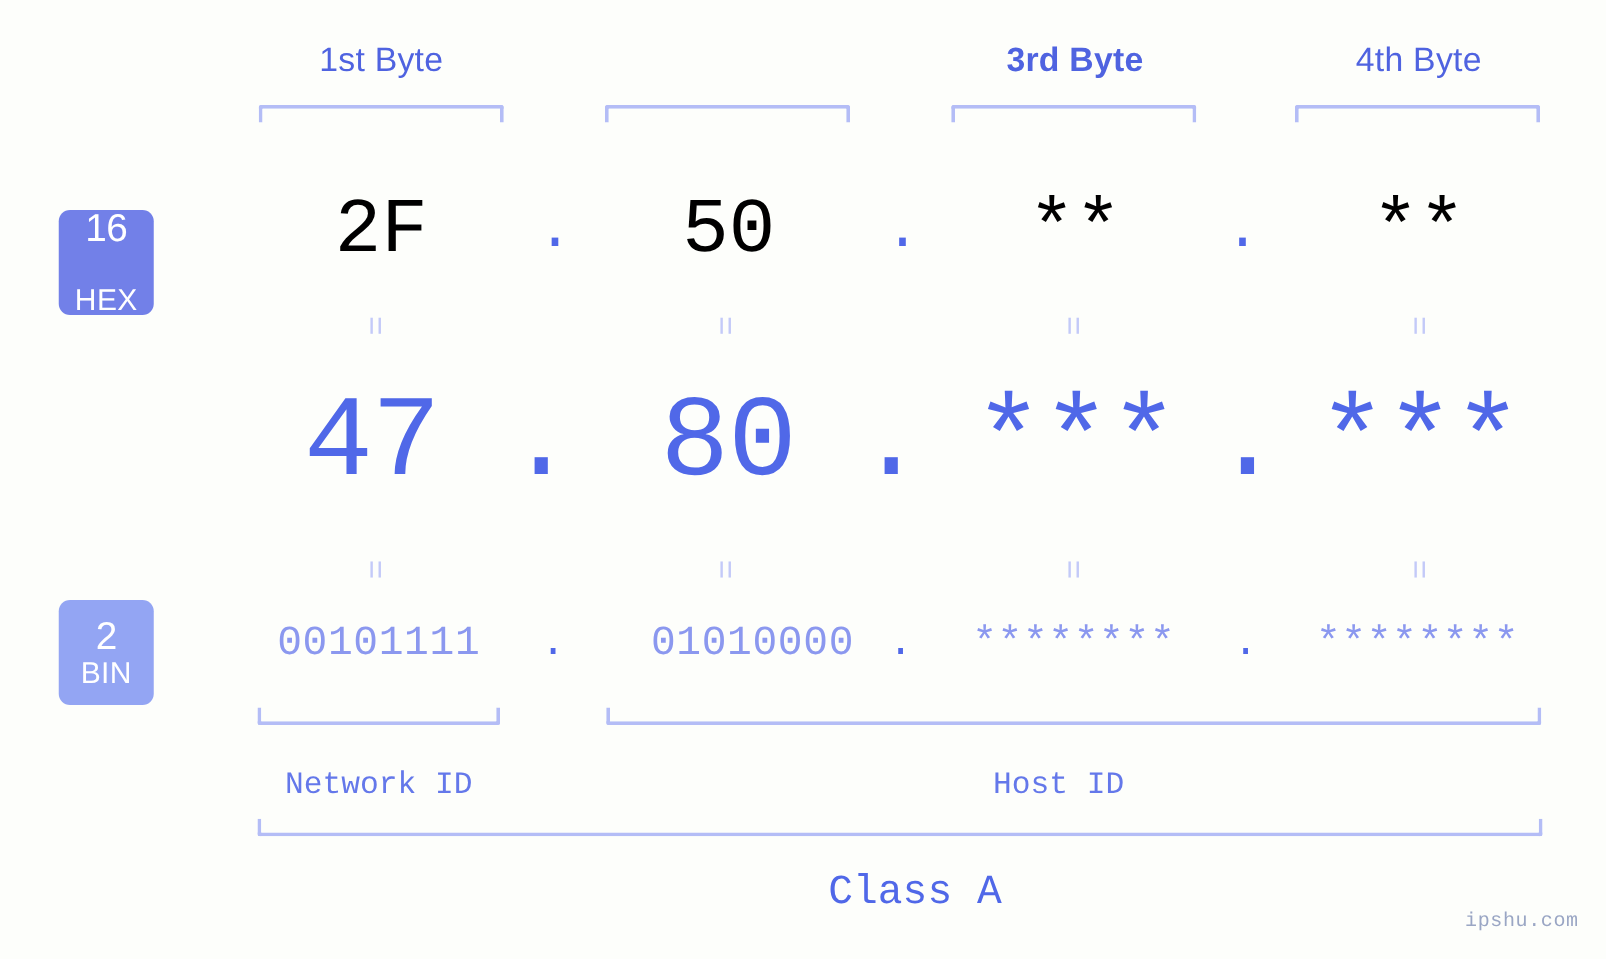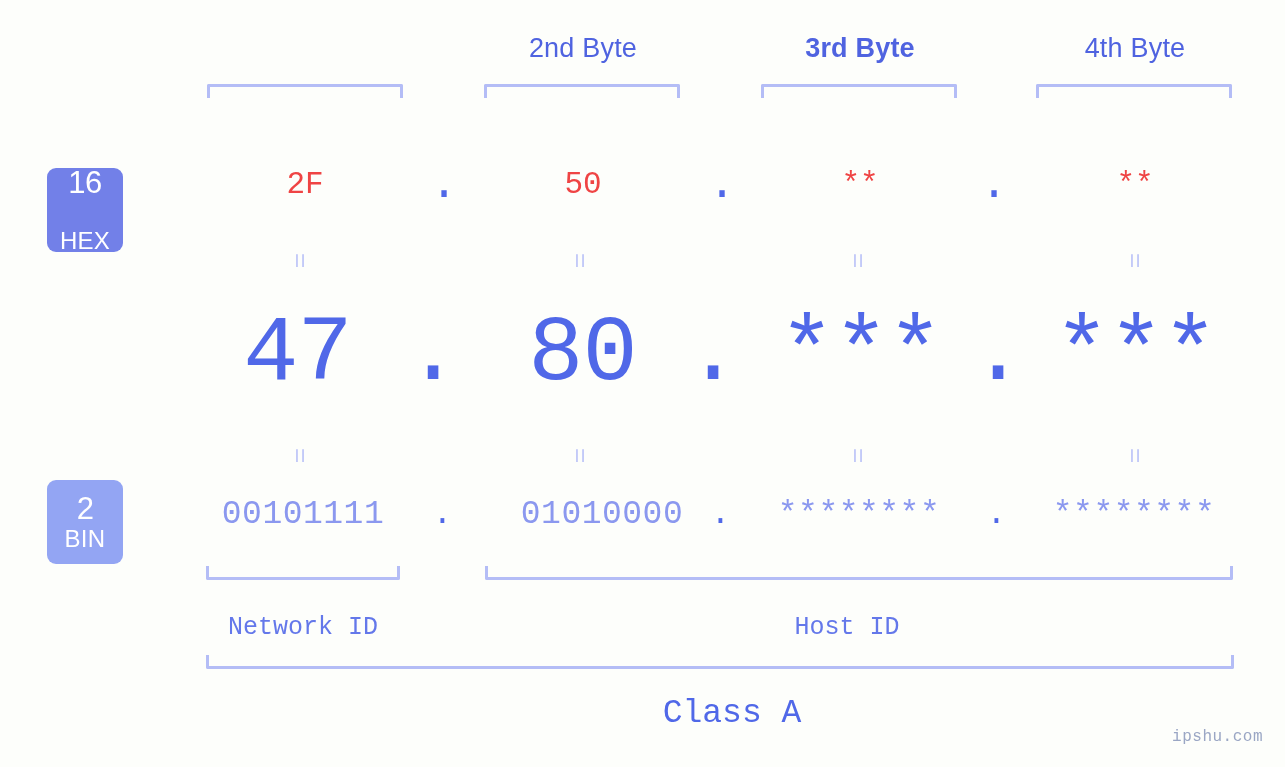--- a/index.html
+++ b/index.html
@@ -84,22 +84,22 @@
   .cell {
     position: absolute;
     text-align: center;
     white-space: nowrap;
     font-family: "Liberation Mono", monospace;
   }
 
   
   .row-hex .cell {
     top: 155px;
-    font-size: 31px;
-    color: #ef4444;
+    font-size: 62px;
+    color: #000000;
     line-height: 60px;
   }
   .row-hex .sep {
     position: absolute;
     top: 155px;
     line-height: 60px;
     font-size: 46px;
     color: #5068e8;
     font-family: "Liberation Mono", monospace;
     text-align: center;
@@ -181,21 +181,21 @@
     font-size: 16px;
     color: #9aa6c4;
     letter-spacing: 0.5px;
   }
 </style>
 </head>
 <body>
 
 <div id="canvas">
 
-  <div class="byte-label" style="left:483px; width:200px;">2nd Byte</div>
+  <div class="byte-label" style="left:205px; width:200px;">1st Byte</div>
   <div class="byte-label" style="left:760px; width:200px;font-weight:bold;">3rd Byte</div>
   <div class="byte-label" style="left:1035px; width:200px;">4th Byte</div>
 
   <div class="bracket-down" style="left:207px; top:84px; width:196px;"></div>
   <div class="bracket-down" style="left:484px; top:84px; width:196px;"></div>
   <div class="bracket-down" style="left:761px; top:84px; width:196px;"></div>
   <div class="bracket-down" style="left:1036px; top:84px; width:196px;"></div>
 
   <div class="badge" id="badge-hex">
     <span class="num">16</span>

